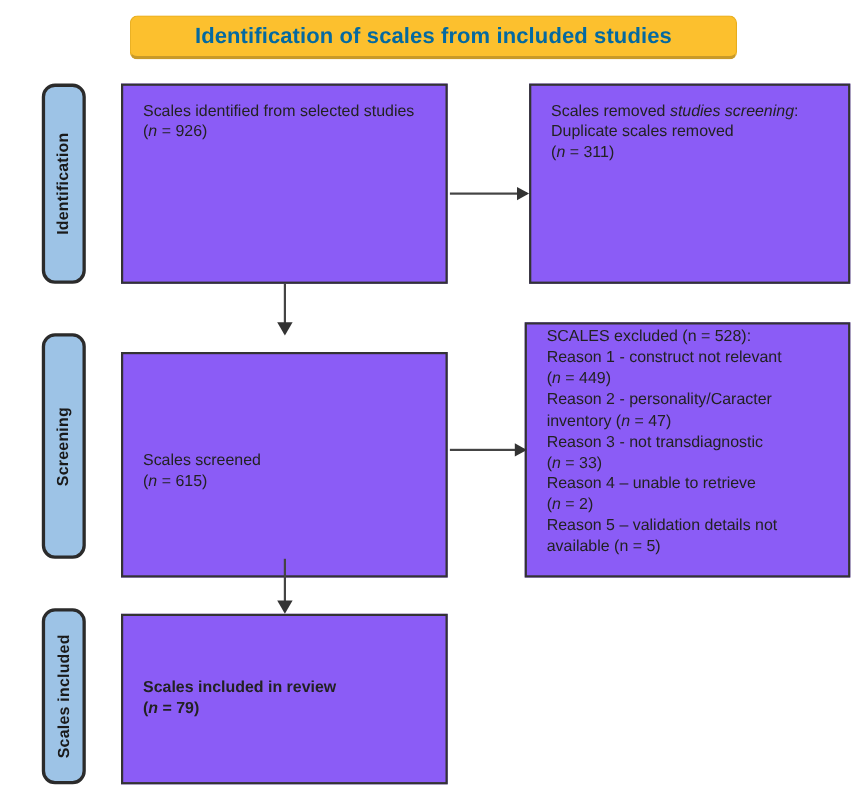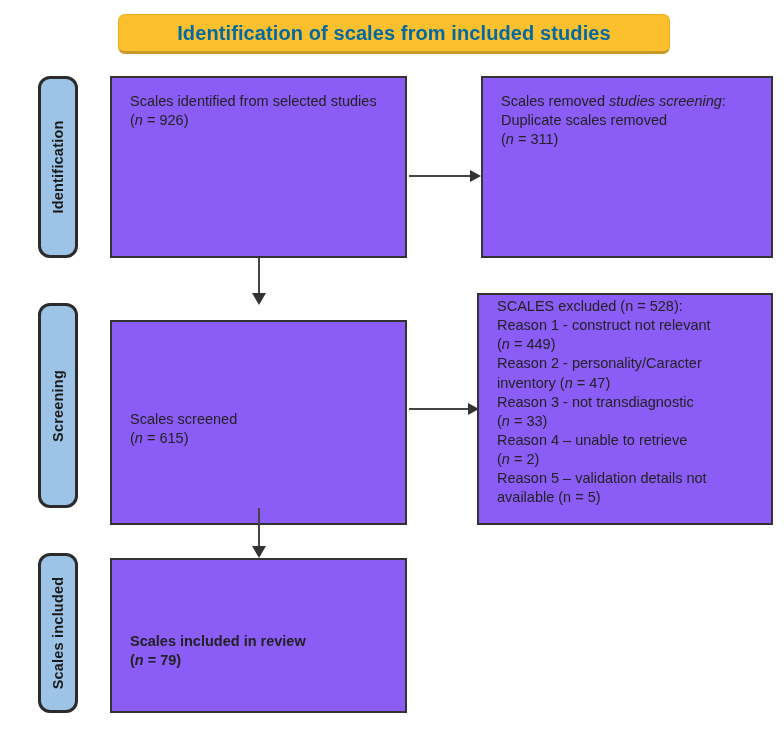--- a/index.html
+++ b/index.html
@@ -87,21 +87,21 @@
   .flowbox .btext em { font-style: italic; }
   .flowbox.bold .btext { font-weight: bold; }
 
   #box-identified { left: 110px; top: 76px;  width: 297px; height: 182px; }
   #box-removed    { left: 481px; top: 76px;  width: 292px; height: 182px; }
   #box-screened   { left: 110px; top: 303px; width: 297px; height: 205px; margin-top: 17px; }
   #box-excluded   { left: 477px; top: 293px; width: 296px; height: 232px; padding-top: 2px;}
   #box-included   { left: 110px; top: 558px; width: 297px; height: 155px; }
 
   #box-screened  .btext { position: relative; top: 74px; }
-  #box-included  .btext { position: relative; top: 42px; margin-top: 16px; }
+  #box-included  .btext { position: relative; top: 42px; }
 
   
   .h-arrow {
     position: absolute;
     height: 2px;
     background: #444444;
   }
   .h-arrow::after {
     content: "";
     position: absolute;

